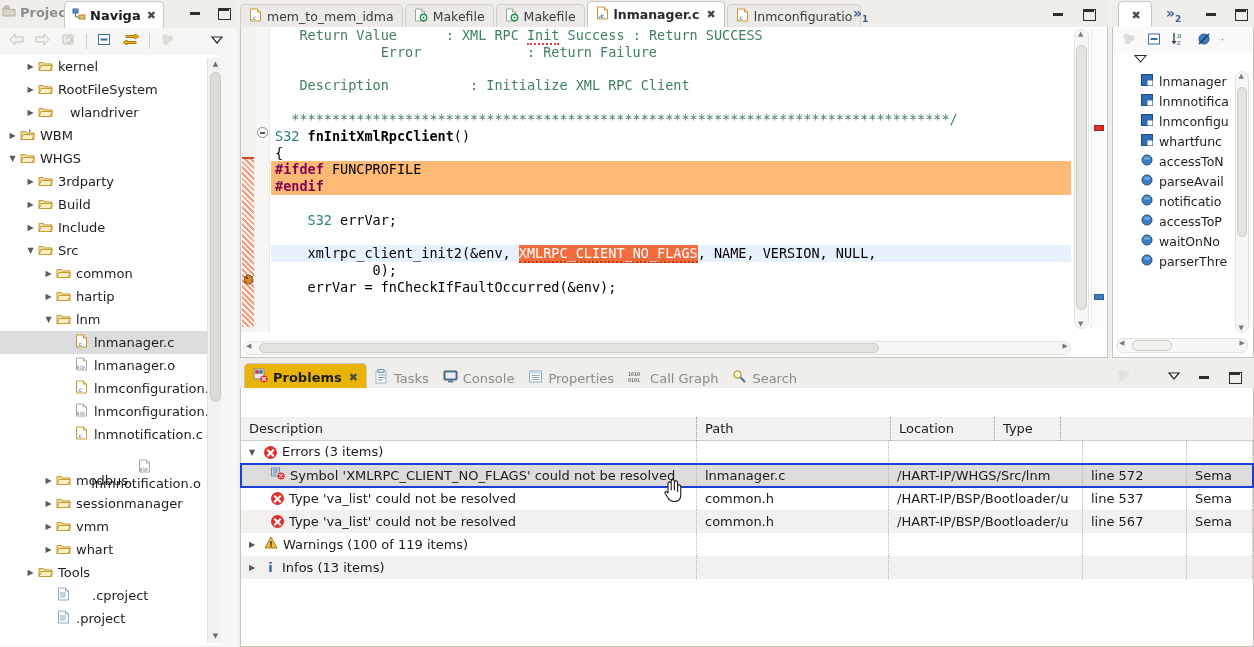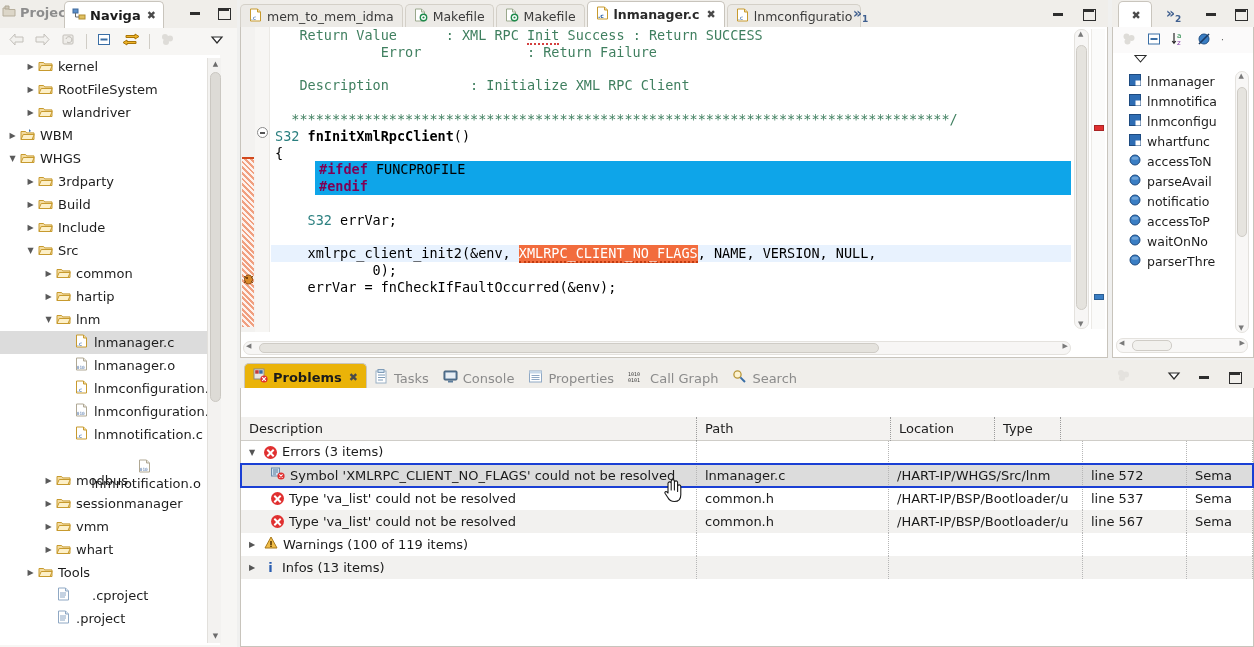--- a/index.html
+++ b/index.html
@@ -62,21 +62,21 @@
   #ed-code { position:absolute; left:30px; top:0; right:36px; height:305px; overflow:hidden;
     font-family:"DejaVu Sans Mono","Liberation Mono",monospace; font-size:13.5px; line-height:16.8px; color:#000; white-space:pre; }
   .cline { height:16.8px; padding-left:4px; }
   .cmt { color:#3f7f5f; }
   .pp { color:#7f0055; font-weight:bold; }
   .typ { color:#2a7f7f; }
   .fn { color:#000; font-weight:bold; }
   .err-hl { background:#f26c3d; color:#ffffff; border-bottom:2px dotted #c23b10;}
   .spell { border-bottom:2px dotted #d43f3f; }
   .hl-line { background:#e8f2fe; }
-  .gray-line { background:#0ea5e9;margin-left:44px; }
+  .gray-line { background:#fdba74; }
   #ed-vscroll { position:absolute; right:18px; top:2px; width:15px; height:300px; }
   #ed-vscroll .track { position:absolute; left:0; top:0; width:15px; height:300px; background:#f7f6f5; border:1px solid #e4e2de; border-radius:7px;}
   #ed-vscroll .thumb { position:absolute; left:2px; top:16px; width:11px; height:265px; background:#e5e3de; border:1px solid #cfccc6; border-radius:6px;}
   #ed-overview { position:absolute; right:2px; top:2px; width:14px; height:300px; background:#fbfbfa; border-left:1px solid #eceae6;}
   .ov-mark { position:absolute; left:2px; width:10px; height:6px; }
   #ed-hscroll { position:absolute; left:2px; bottom:2px; right:36px; height:14px; }
   #ed-hscroll .track { position:absolute; left:0; top:0; right:0; height:14px; background:#f7f6f5; border:1px solid #e4e2de; border-radius:7px;}
   #ed-hscroll .thumb { position:absolute; left:16px; top:2px; width:620px; height:10px; background:#e5e3de; border:1px solid #cfccc6; border-radius:5px;}
 
   
@@ -85,21 +85,21 @@
   #ol-activetab { position:absolute; left:6px; top:1px; width:34px; height:27px; background:#ffffff;
       border:1px solid #c9c5bd; border-bottom:none; border-top-left-radius:5px; border-top-right-radius:5px;
       display:flex; align-items:center; justify-content:center;}
   #ol-more { position:absolute; left:54px; top:5px; font-size:14px; color:#3f5f8f; font-weight:bold;}
   #ol-more sub{font-size:9px;}
   #ol-winbtns { position:absolute; right:6px; top:6px; display:flex; gap:13px;}
   #ol-body { position:absolute; left:0; top:27px; width:142px; height:331px; background:#ffffff; border:1px solid #c8c4bc; border-top:none;}
   #ol-toolbar { position:absolute; left:0; top:0; width:140px; height:26px; display:flex; align-items:center; gap:9px; padding-left:8px; background:#fbfafa;}
   #ol-menu { position:absolute; left:20px; top:26px; font-size:9px; color:#3a3a3a;}
   #ol-list { position:absolute; left:0; top:44px; width:122px; height:262px; overflow:hidden;}
-  .olrow { display:flex; align-items:center; gap:6px; height:20px; padding-left:16px; font-size:12.5px; color:#1d1d1d; white-space:nowrap; cursor:default;}
+  .olrow { display:flex; align-items:center; gap:6px; height:20px; padding-left:28px; font-size:12.5px; color:#1d1d1d; white-space:nowrap; cursor:default;}
   #ol-vscroll { position:absolute; left:122px; top:44px; width:14px; height:262px;}
   #ol-vscroll .track{position:absolute;left:0;top:0;width:14px;height:262px;background:#f8f7f6;border:1px solid #e4e2de;border-radius:7px;}
   #ol-vscroll .thumb{position:absolute;left:2px;top:16px;width:10px;height:150px;background:#e6e4df;border:1px solid #cfccc6;border-radius:5px;}
   #ol-hscroll { position:absolute; left:3px; bottom:4px; width:132px; height:15px;}
   #ol-hscroll .track{position:absolute;left:0;top:0;width:132px;height:15px;background:#f8f7f6;border:1px solid #e4e2de;border-radius:7px;}
   #ol-hscroll .thumb{position:absolute;left:16px;top:2px;width:40px;height:11px;background:#f2f1ee;border:1px solid #cfccc6;border-radius:5px;}
 
   
   #problems { position:absolute; left:240px; top:360px; width:1014px; height:287px; background:#f0eeea; }
   #pb-tabs { position:absolute; left:4px; top:2px; display:flex; align-items:flex-end; height:28px; }
@@ -225,21 +225,21 @@
           <span style="margin-left: 4px;">RootFileSystem</span>
         </div>
         <div class="trow" style="padding-left: 24px;">
           <span class="tarrow">▶</span>
           <span class="ticon">
             <span><svg width="15" height="13" viewBox="0 0 15 13">
                 <path d="M1 3.5h4.6l1.1 1.4H14v6.6H1z" fill="#f4dca0" stroke="#c79a2e"></path>
                 <path d="M1 11.5l2.2-5h11l-2.2 5z" fill="#fdf0c8" stroke="#c79a2e"></path>
               </svg></span>
           </span>
-          <span style="margin-left: 8px;">wlandriver</span>
+          <span style="margin-left: 16px;">wlandriver</span>
         </div>
         <div class="trow" style="padding-left: 6px;">
           <span class="tarrow">▶</span>
           <span class="ticon">
             <span><svg width="15" height="13" viewBox="0 0 15 13">
                 <path d="M1 3.5h4.6l1.1 1.4H14v6.6H1z" fill="#f4dca0" stroke="#c79a2e"></path>
                 <path d="M1 11.5l2.2-5h11l-2.2 5z" fill="#fdf0c8" stroke="#c79a2e"></path>
                 <path d="M9 1v3l2-1z" fill="#3a6ea5"></path>
               </svg></span>
           </span>

